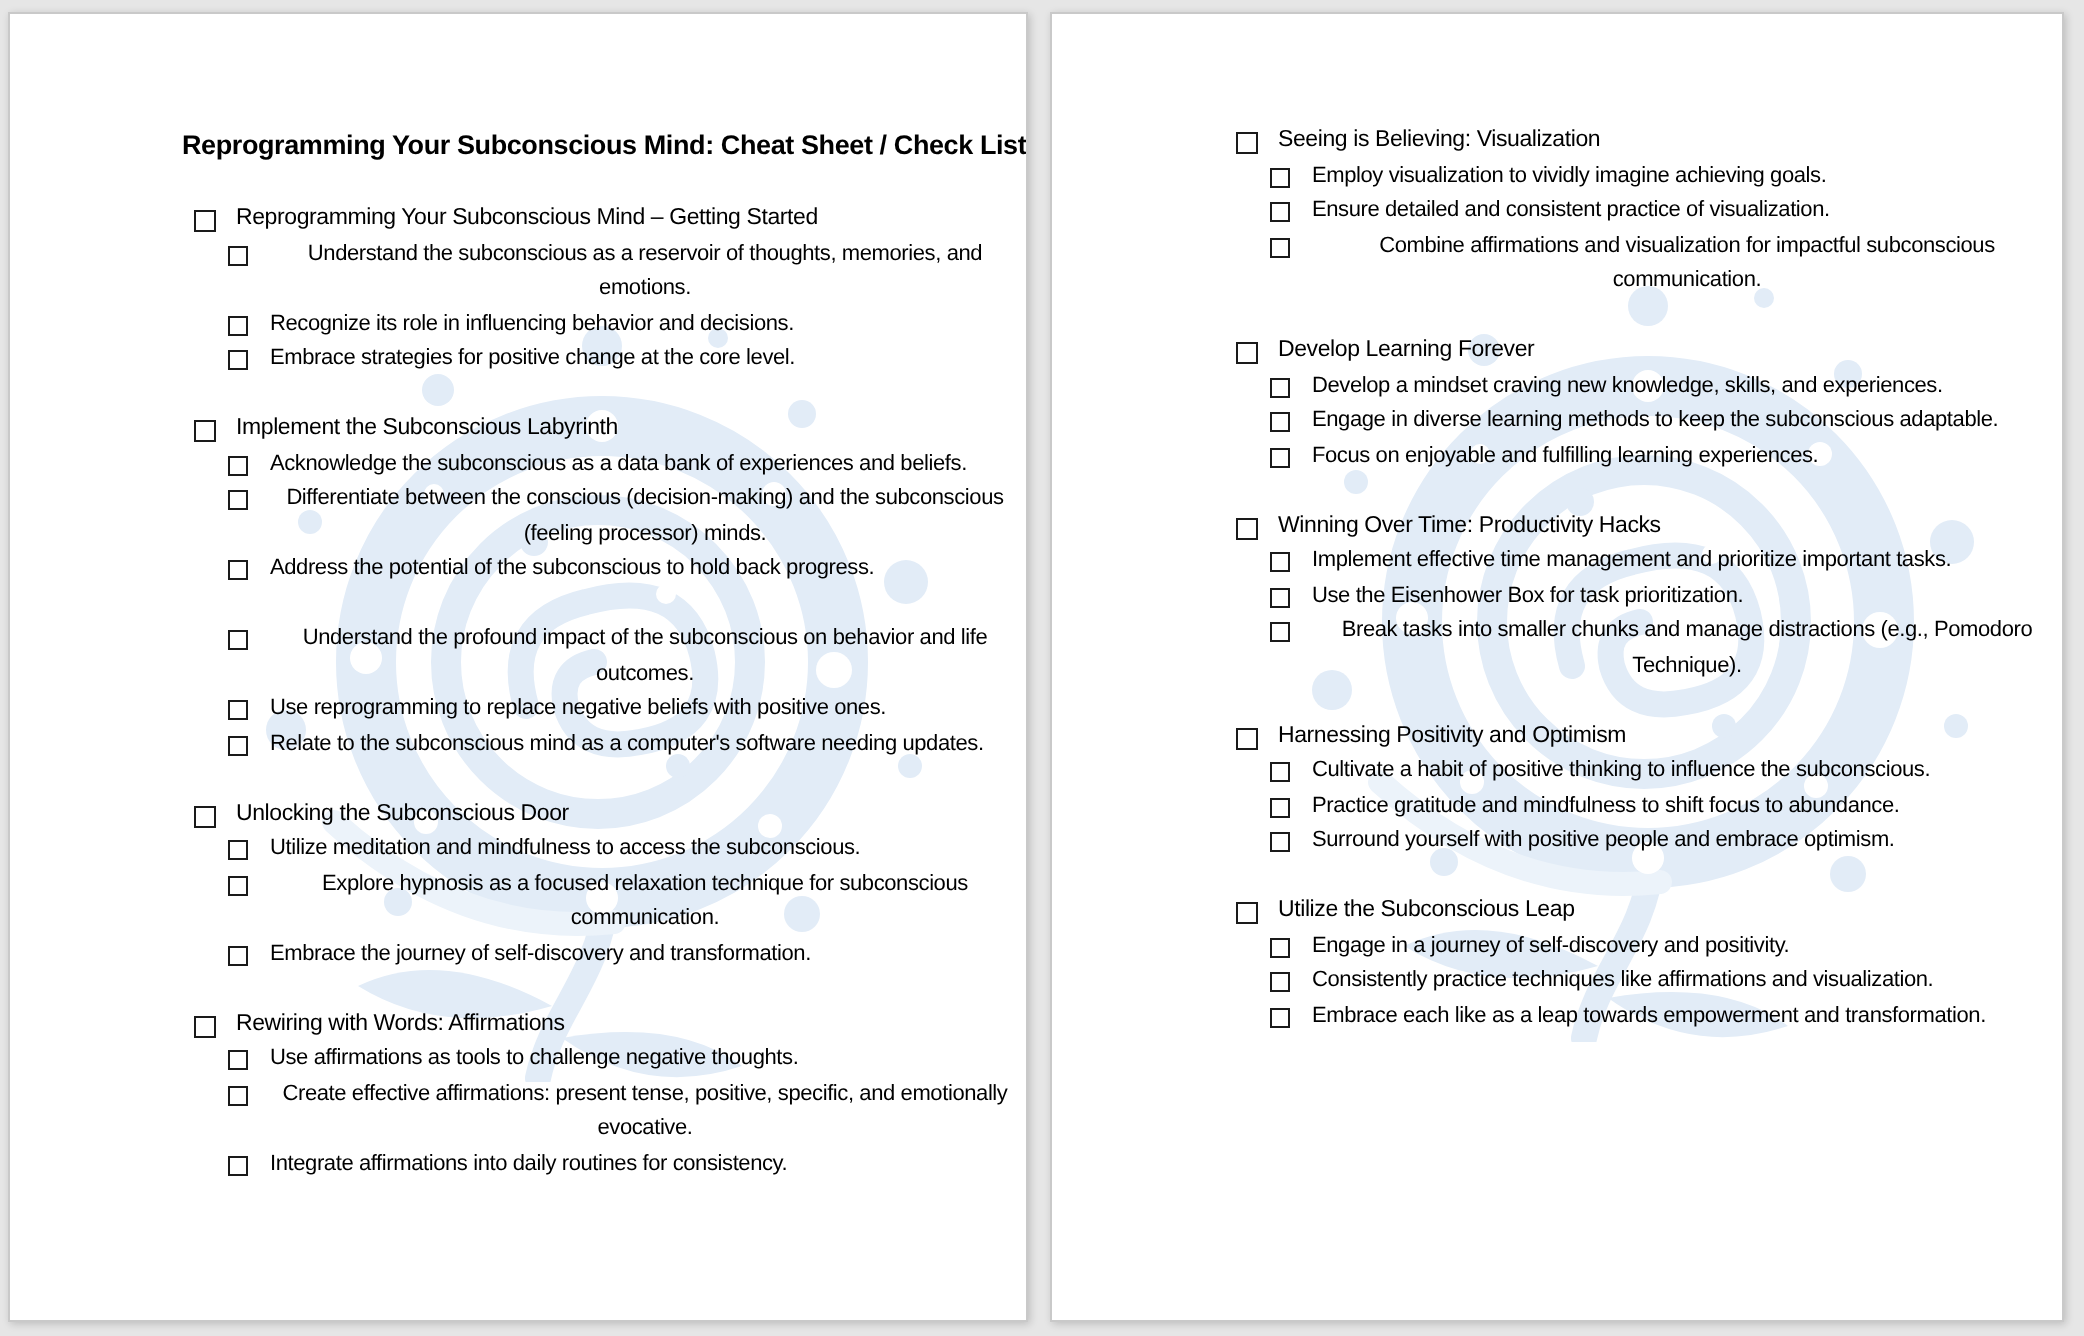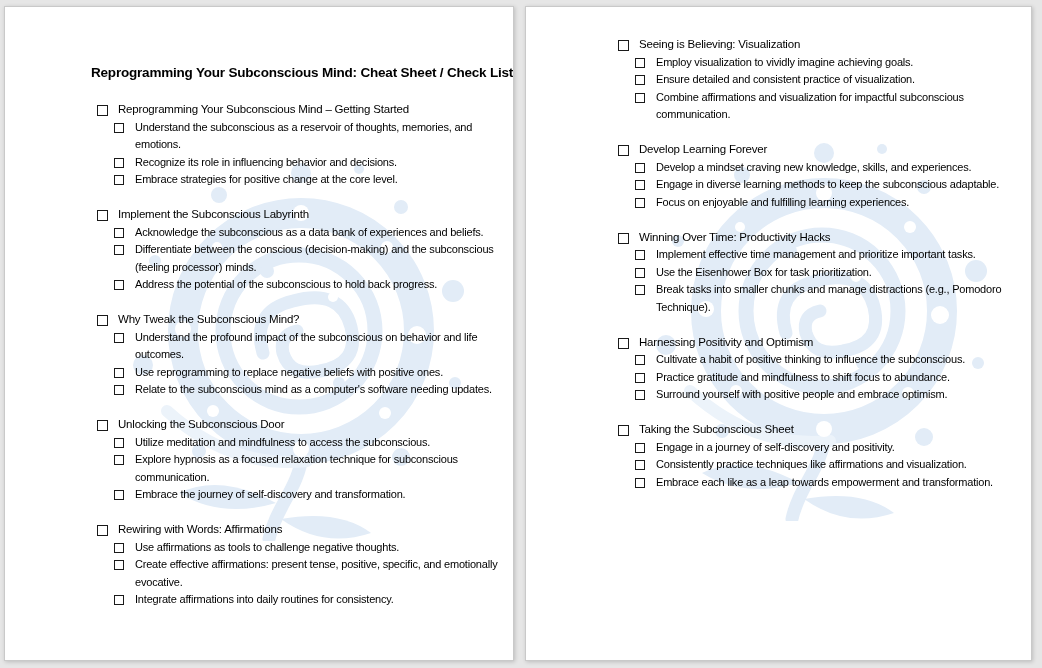--- a/index.html
+++ b/index.html
@@ -35,21 +35,21 @@
   .doc-title {
     font-size: 13.5px;
     font-weight: bold;
     letter-spacing: -0.2px;
     color: #000;
     margin: 58px 0 0 62px;
     line-height: 16px;
     white-space: nowrap;
   }
   #page1 .sections { margin-top: 20px; }
-  #page2 .sections { margin-top: 29px; }
+  #page2 .sections { margin-top: 55px; }
 
   .section { margin-bottom: 17.5px; }
 
   .row {
     display: flex;
     align-items: flex-start;
     line-height: 17.5px;
     color: #000;
   }
   .row.l1 {
@@ -67,21 +67,21 @@
     width: 8px; height: 8px;
     border: 1.3px solid #1a1a1a;
     background: transparent;
     margin-top: 4px;
     box-sizing: content-box;
   }
   .l1 > .cb { width: 9px; height: 9px; margin-right: 10px; }
   .l2 > .cb { margin-right: 11px; }
 
   .heading { white-space: nowrap; }
-  .item-text { max-width: 375px; }
+  .item-text { max-width: 375px; text-align: center; }
   #page2 .item-text { max-width: 385px; }
 </style>
 </head>
 <body>
 
 <div class="page" id="page1">
   <svg class="watermark" width="460" height="420" viewBox="0 0 460 420">
     <g fill="none" stroke="#e2ecf7" stroke-linecap="round">
 
       <circle cx="230" cy="210" r="118" stroke-width="30"></circle>
@@ -157,24 +157,20 @@
           <div class="row l2">
             <span class="cb"></span>
             <span class="txt item-text">Differentiate between the conscious (decision-making) and the subconscious (feeling processor) minds.</span>
           </div>
           <div class="row l2">
             <span class="cb"></span>
             <span class="txt item-text">Address the potential of the subconscious to hold back progress.</span>
           </div>
         </div>
         <div class="section">
-          <div class="row l1">
-            <span class="cb"></span>
-            <span class="txt heading">Why Tweak the Subconscious Mind?</span>
-          </div>
           <div class="row l2">
             <span class="cb"></span>
             <span class="txt item-text">Understand the profound impact of the subconscious on behavior and life outcomes.</span>
           </div>
           <div class="row l2">
             <span class="cb"></span>
             <span class="txt item-text">Use reprogramming to replace negative beliefs with positive ones.</span>
           </div>
           <div class="row l2">
             <span class="cb"></span>
@@ -335,21 +331,21 @@
             <span class="txt item-text">Practice gratitude and mindfulness to shift focus to abundance.</span>
           </div>
           <div class="row l2">
             <span class="cb"></span>
             <span class="txt item-text">Surround yourself with positive people and embrace optimism.</span>
           </div>
         </div>
         <div class="section">
           <div class="row l1">
             <span class="cb"></span>
-            <span class="txt heading">Taking the Subconscious Sheet</span>
+            <span class="txt heading">Utilize the Subconscious Leap</span>
           </div>
           <div class="row l2">
             <span class="cb"></span>
             <span class="txt item-text">Engage in a journey of self-discovery and positivity.</span>
           </div>
           <div class="row l2">
             <span class="cb"></span>
             <span class="txt item-text">Consistently practice techniques like affirmations and visualization.</span>
           </div>
           <div class="row l2">

